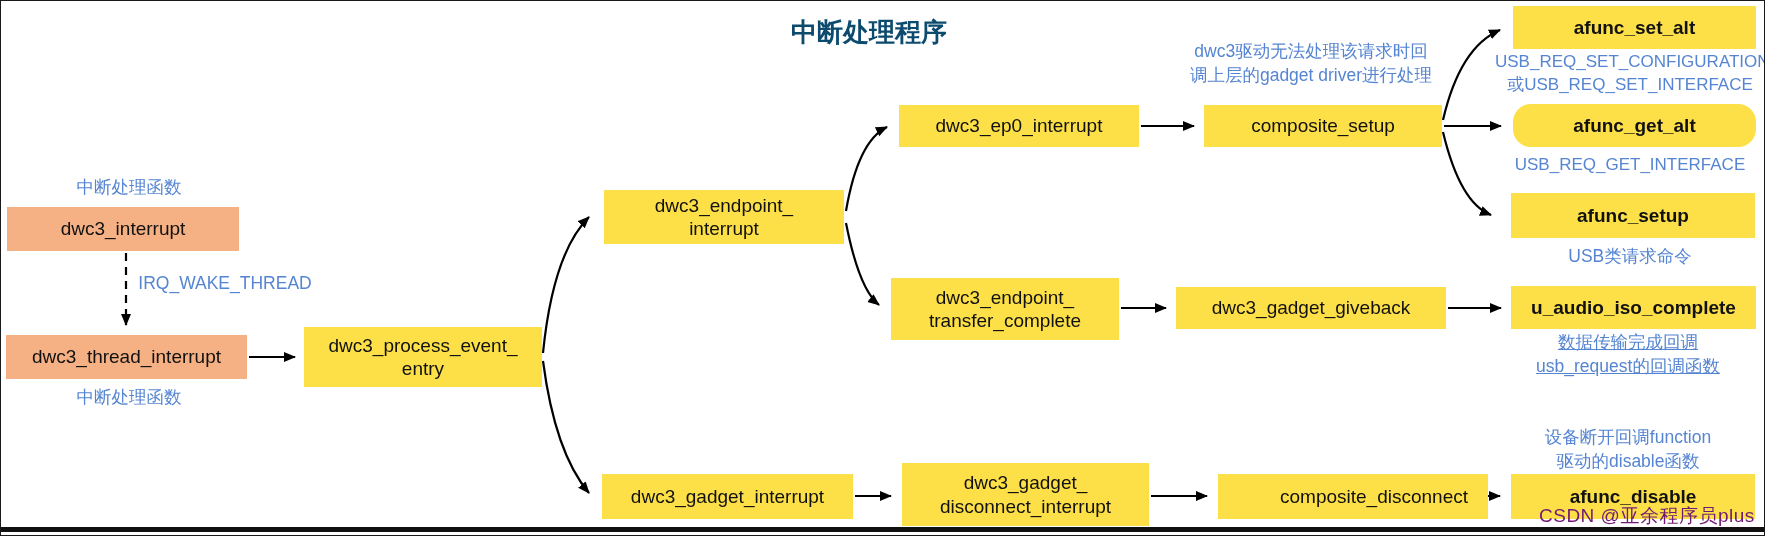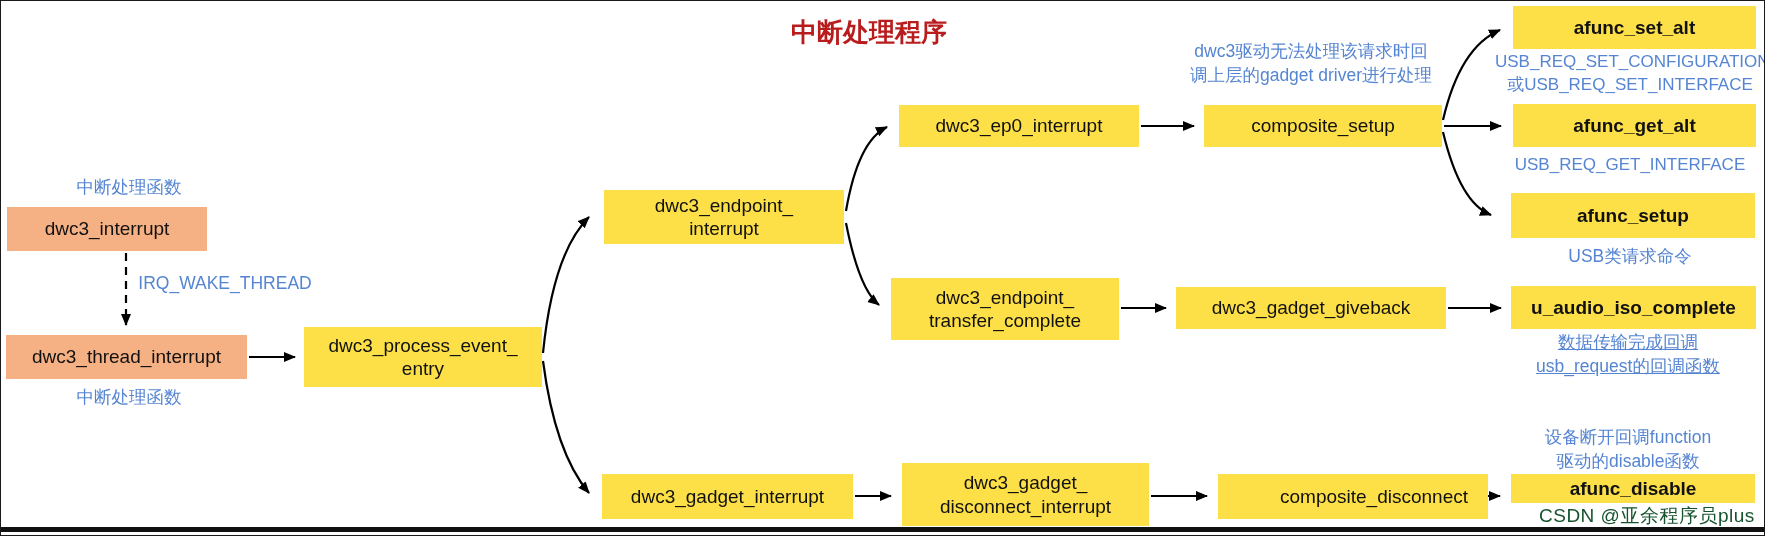--- a/index.html
+++ b/index.html
@@ -4,37 +4,37 @@
 <style>
   html,body { margin:0; padding:0; background:#fff; }
   .canvas {
     position:relative; width:1765px; height:536px; background:#ffffff;
     border:1px solid #1a1a1a; box-sizing:border-box;
     font-family:"Liberation Sans", sans-serif; overflow:hidden;
   }
   .bottom-bar { position:absolute; left:0; top:526px; width:1765px; height:5px; background:#111; }
   .title {
     position:absolute; left:698px; top:14px; width:340px; text-align:center;
-    color:#b91c1c; font-weight:bold; font-size:26px;
+    color:#0c4a6e; font-weight:bold; font-size:26px;
   }
   .node {
     position:absolute; display:flex; align-items:center; justify-content:center;
     text-align:center; font-size:19px; color:#111; white-space:pre-line; line-height:1.22;
   }
   .orange { background:#f5b183; }
   .green  { background:#fde047; }
   .bold   { font-weight:bold; }
   .ann {
     position:absolute; color:#5585d2; font-size:17.5px; text-align:center;
     white-space:pre-line; line-height:1.38;
   }
   .ann-left { text-align:center; }
   .watermark {
     position:absolute; left:1538px; top:502px; width:220px;
-    color:#14532d; font-size:19px; letter-spacing:0.5px;
+    color:#701a75; font-size:19px; letter-spacing:0.5px;
   }
   svg.wires { position:absolute; left:0; top:0; pointer-events:none; }
 </style>
 </head>
 <body>
 
 <div class="canvas">
 
   <svg class="wires" width="1765" height="536" viewBox="0 0 1765 536">
     <defs>
@@ -57,54 +57,54 @@
       <path d="M1447 307 H 1500" marker-end="url(#ah)"></path>
       <path d="M854 495 H 890" marker-end="url(#ah)"></path>
       <path d="M1150 495 H 1206" marker-end="url(#ah)"></path>
       <path d="M1447 495 H 1499" marker-end="url(#ah)"></path>
     </g>
   </svg>
 
   <div class="title">中断处理程序</div>
 
   <div class="ann" style="left:30px; top:174px; width:196px;">中断处理函数</div>
-  <div class="node orange" style="left:6px; top:206px; width:200px; height:44px;">dwc3_interrupt</div>
+  <div class="node orange" style="left:6px; top:206px; width:232px; height:44px;">dwc3_interrupt</div>
   <div class="ann ann-left" style="left:134px; top:270px; width:180px;">IRQ_WAKE_THREAD</div>
   <div class="node orange" style="left:5px; top:334px; width:241px; height:44px;">dwc3_thread_interrupt</div>
   <div class="ann" style="left:30px; top:384px; width:196px;">中断处理函数</div>
 
   <div class="node green" style="left:303px; top:326px; width:238px; height:60px;">dwc3_process_event_
 entry</div>
 
   <div class="node green" style="left:603px; top:189px; width:240px; height:54px;">dwc3_endpoint_
 interrupt</div>
   <div class="node green" style="left:898px; top:104px; width:240px; height:42px;">dwc3_ep0_interrupt</div>
   <div class="ann" style="left:1165px; top:38px; width:290px;">dwc3驱动无法处理该请求时回
 调上层的gadget driver进行处理</div>
   <div class="node green" style="left:1203px; top:104px; width:238px; height:42px;">composite_setup</div>
 
   <div class="node green bold" style="left:1512px; top:5px; width:243px; height:43px;">afunc_set_alt</div>
   <div class="ann" style="left:1494px; top:49px; width:270px; font-size:17px;">USB_REQ_SET_CONFIGURATION
 或USB_REQ_SET_INTERFACE</div>
-  <div class="node green bold" style="left:1512px; top:103px; width:243px; height:43px;">afunc_get_alt</div>
+  <div class="node green bold" style="left:1512px; top:103px; width:243px; height:43px;border-radius:18px;">afunc_get_alt</div>
   <div class="ann" style="left:1494px; top:152px; width:270px; font-size:17px;">USB_REQ_GET_INTERFACE</div>
   <div class="node green bold" style="left:1510px; top:192px; width:244px; height:45px;">afunc_setup</div>
   <div class="ann" style="left:1494px; top:243px; width:270px;">USB类请求命令</div>
 
   <div class="node green" style="left:890px; top:277px; width:228px; height:62px;">dwc3_endpoint_
 transfer_complete</div>
   <div class="node green" style="left:1175px; top:286px; width:270px; height:42px;">dwc3_gadget_giveback</div>
   <div class="node green bold" style="left:1510px; top:285px; width:245px; height:43px;">u_audio_iso_complete</div>
   <div class="ann" style="left:1490px; top:329px; width:274px;text-decoration:underline;">数据传输完成回调
 usb_request的回调函数</div>
 
   <div class="node green" style="left:601px; top:473px; width:251px; height:45px;">dwc3_gadget_interrupt</div>
   <div class="node green" style="left:901px; top:462px; width:247px; height:63px;">dwc3_gadget_
 disconnect_interrupt</div>
   <div class="node green" style="left:1217px; top:473px; width:228px; height:45px;padding-left:42px;">composite_disconnect</div>
   <div class="ann" style="left:1490px; top:424px; width:274px;">设备断开回调function
 驱动的disable函数</div>
-  <div class="node green bold" style="left:1510px; top:473px; width:244px; height:29px;">afunc_disable</div>
+  <div class="node green bold" style="left:1510px; top:473px; width:244px; height:45px;">afunc_disable</div>
 
   <div class="watermark">CSDN @亚余程序员plus</div>
   <div class="bottom-bar"></div>
 
 </div>
 
 </body></html>

